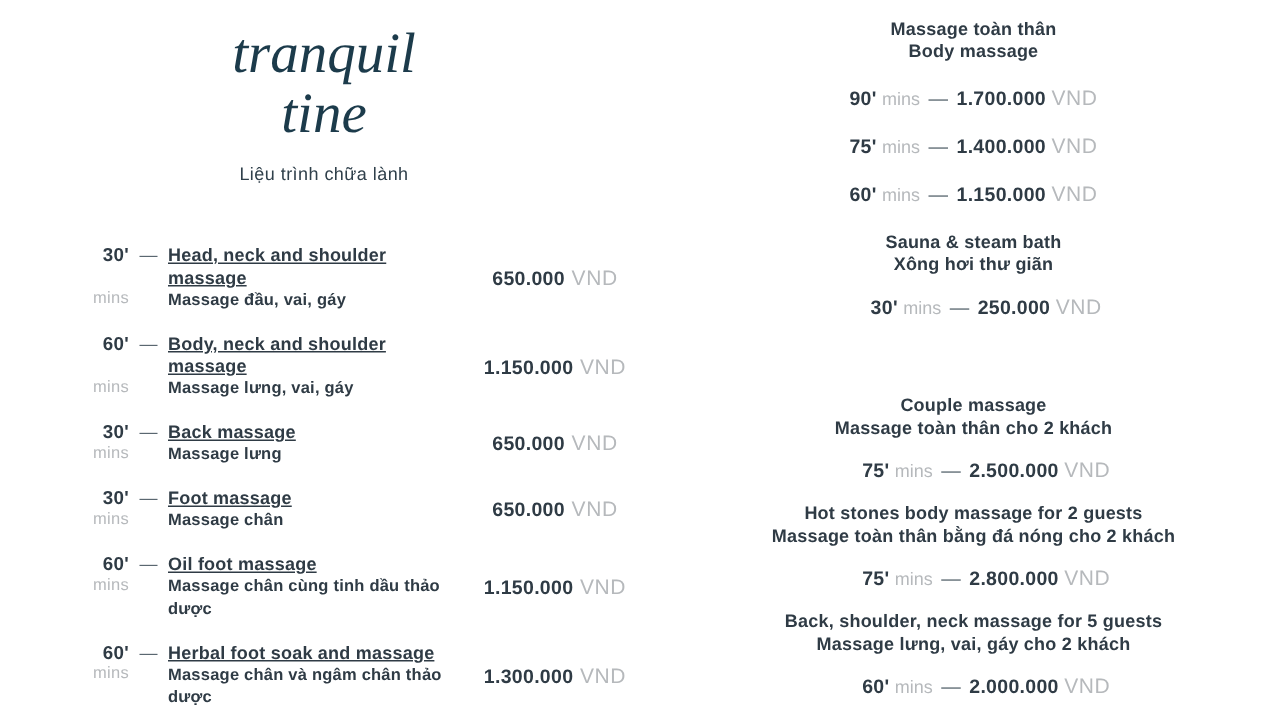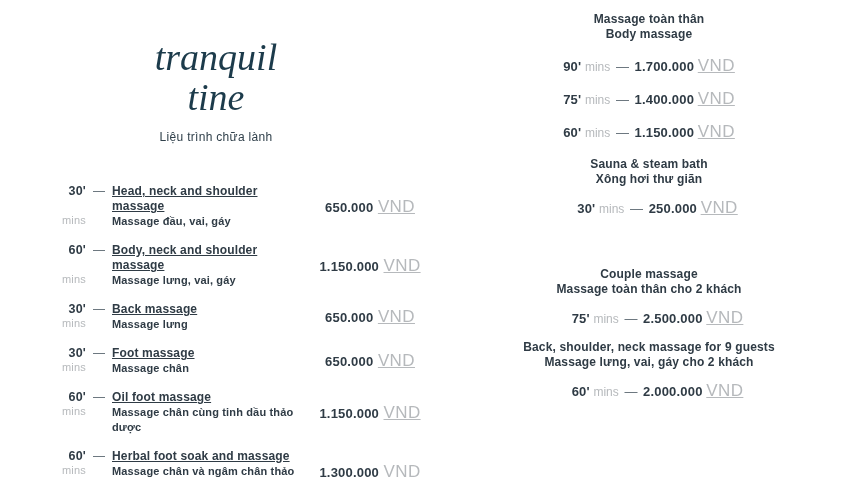--- a/index.html
+++ b/index.html
@@ -1,21 +1,21 @@
 <!DOCTYPE html>
 <html><head>
 <meta charset="utf-8">
 <style>
   * { margin:0; padding:0; box-sizing:border-box; }
   html,body { background:#ffffff; }
   .page {
     position:relative; width:848px; height:477px; background:#ffffff; overflow:hidden;
     display:flex; font-family:"Liberation Sans", sans-serif; color:#2f3b45;
   }
-  .left-col { width:450px; padding:16px 0 0 46px;margin-top:21px; }
+  .left-col { width:450px; padding:16px 0 0 46px; }
   .brand { width:340px; text-align:center; }
   .logo {
     font-family:"Liberation Serif", serif; font-style:italic;
     color:#1c3b4b; font-size:38px; line-height:40px; font-weight:500;
   }
   .logo span { display:block; }
   .tagline { margin-top:13px; font-size:12px; letter-spacing:0.3px; color:#30404b; }
   .service-list { margin-top:40px; width:382px; }
   .row {
     display:grid;
@@ -23,21 +23,21 @@
     grid-template-rows:auto auto;
     margin-bottom:14px; align-items:start;
   }
   .dur-num { grid-column:1; grid-row:1; text-align:right; font-weight:700; font-size:12.5px; letter-spacing:0.2px; }
   .dur-unit { grid-column:1; grid-row:2; text-align:right; font-size:11px; color:#b6b9bc; letter-spacing:0.2px; }
   .dash-l { grid-column:2; grid-row:1; text-align:center; color:#5a6770; font-size:12px; }
   .svc-title { grid-column:3; grid-row:1; font-size:12px; font-weight:700; letter-spacing:0.15px; line-height:15px;text-decoration:underline; }
   .svc-sub { grid-column:3; grid-row:2; font-size:11px; font-weight:700; letter-spacing:0.15px; line-height:15px; }
   .price { grid-column:4; grid-row:1 / span 2; align-self:center; text-align:center; white-space:nowrap; }
   .price .num { font-size:13px; font-weight:700; letter-spacing:0.2px; }
-  .price .cur, .opt .cur { font-size:17px; color:#b6b9bc; font-weight:400; letter-spacing:0.4px;text-decoration:underline; }
+  .price .cur, .opt .cur { font-size:14px; color:#b6b9bc; font-weight:400; letter-spacing:0.4px; }
   .right-col { flex:1; padding-top:12px; display:flex; flex-direction:column; align-items:center; }
   .sec { text-align:center; }
   .sec-title { font-size:12px; font-weight:700; line-height:15px; letter-spacing:0.15px; }
   .sec-title span { display:block; }
   .opt { white-space:nowrap; font-size:13px; line-height:15px; }
   .opt .d { font-weight:700; letter-spacing:0.2px; }
   .opt .u { font-size:12px; color:#b6b9bc; font-weight:400; }
   .opt .dash-r { color:#5a6770; padding:0 2px; }
   .opt .p { font-weight:700; letter-spacing:0.2px; }
   .sec-1 .opt { margin-top:16px; }
@@ -142,23 +142,30 @@
     </div>
 
     <div class="sec sec-3">
       <div class="sec-title">
         <span>Couple massage</span>
         <span>Massage toàn thân cho 2 khách</span>
       </div>
       <div class="opt"><span class="d">75'</span> <span class="u">mins</span> <span class="dash-r">—</span> <span class="p">2.500.000</span> <span class="cur">VND</span></div>
     </div>
 
+    <div class="sec sec-4">
+      <div class="sec-title">
+        <span>Hot stones body massage for 2 guests</span>
+        <span>Massage toàn thân bằng đá nóng cho 2 khách</span>
+      </div>
+      <div class="opt"><span class="d">75'</span> <span class="u">mins</span> <span class="dash-r">—</span> <span class="p">2.800.000</span> <span class="cur">VND</span></div>
+    </div>
 
     <div class="sec sec-5">
       <div class="sec-title">
-        <span>Back, shoulder, neck massage for 9 guests</span>
+        <span>Back, shoulder, neck massage for 5 guests</span>
         <span>Massage lưng, vai, gáy cho 2 khách</span>
       </div>
       <div class="opt"><span class="d">60'</span> <span class="u">mins</span> <span class="dash-r">—</span> <span class="p">2.000.000</span> <span class="cur">VND</span></div>
     </div>
 
   </div>
 </div>
 
 </body></html>

